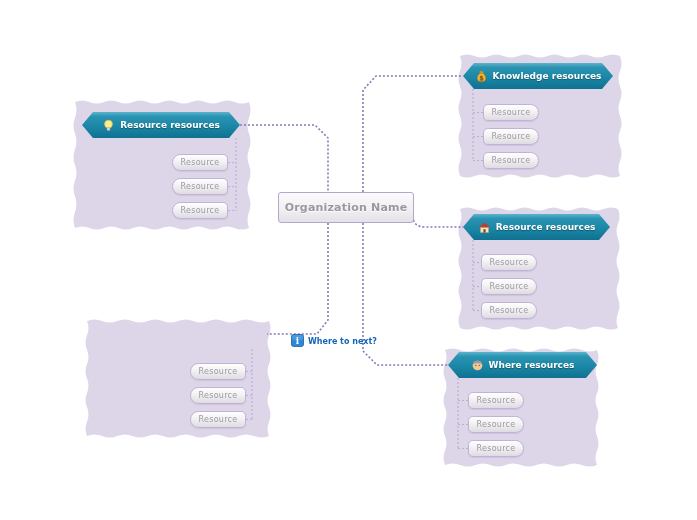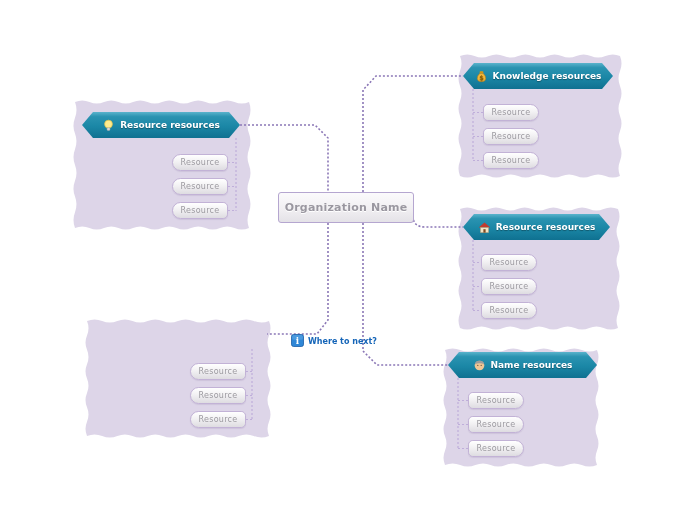--- a/index.html
+++ b/index.html
@@ -126,21 +126,21 @@
 
   <div class="banner" style="left:448px;top:352px;width:149px">
     <span class="icon">
       <svg width="13" height="13" viewBox="0 0 14 14">
         <circle cx="7" cy="7" r="5.2" fill="#f0c695"></circle>
         <path d="M1.8 6 Q2.6 1.6 7 1.8 Q11.4 1.6 12.2 6 Q9.6 4.6 7 4.7 Q4.4 4.6 1.8 6 Z" fill="#9d9d9d"></path>
         <circle cx="5.2" cy="6.9" r="0.6" fill="#5a4a33"></circle>
         <circle cx="8.8" cy="6.9" r="0.6" fill="#5a4a33"></circle>
       </svg>
     </span>
-    <span>Name resources</span>
+    <span>Where resources</span>
   </div>
   <div class="pill pill-right" style="left:468px;top:392px">Resource</div>
   <div class="pill pill-right" style="left:468px;top:416px">Resource</div>
   <div class="pill pill-right" style="left:468px;top:440px">Resource</div>
 
   <div class="pill pill-left" style="left:190px;top:363px">Resource</div>
   <div class="pill pill-left" style="left:190px;top:387px">Resource</div>
   <div class="pill pill-left" style="left:190px;top:411px">Resource</div>
 
   <div class="note">

